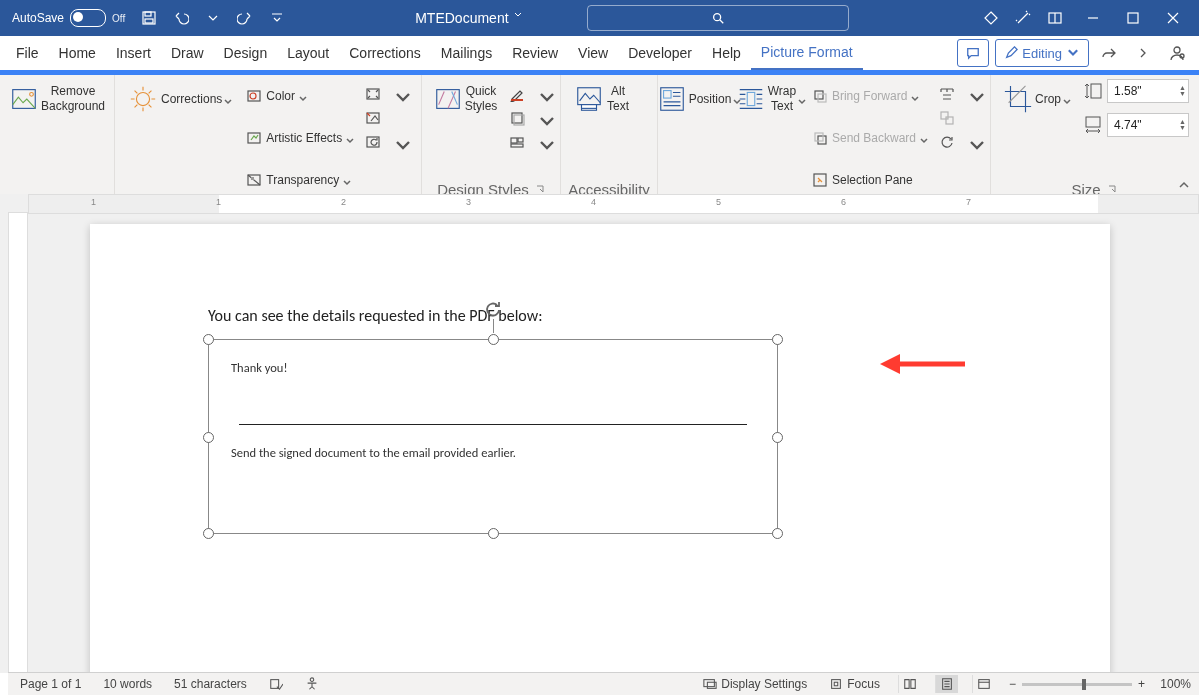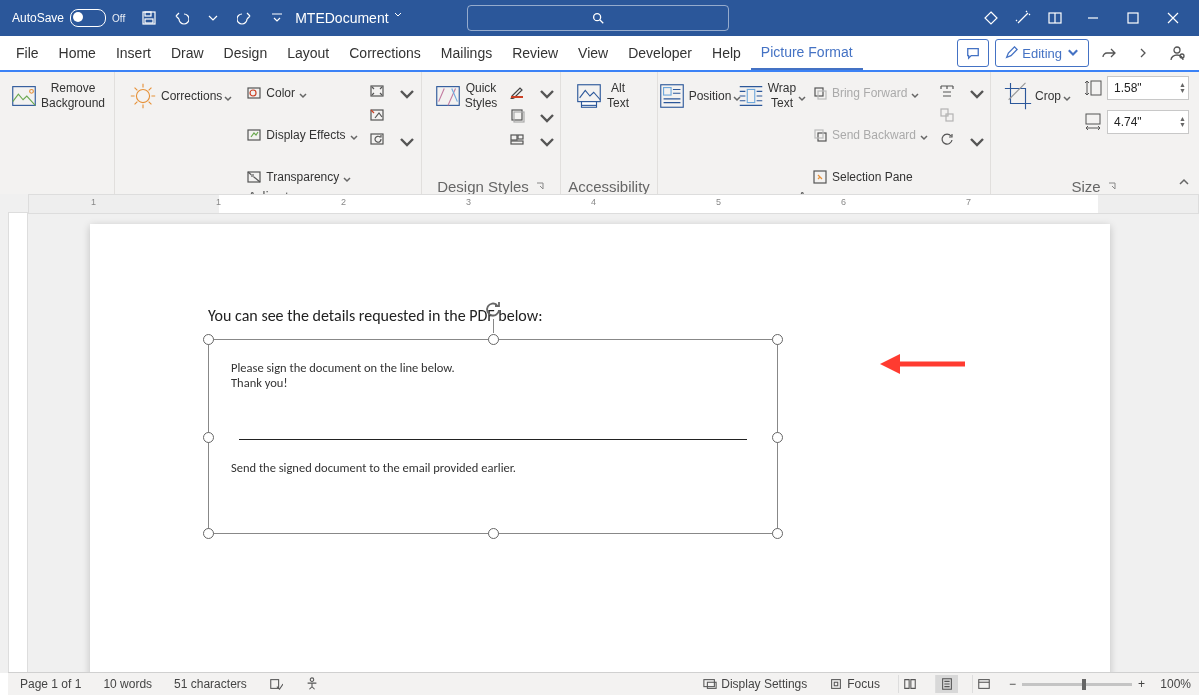--- a/index.html
+++ b/index.html
@@ -11,29 +11,29 @@
   --border:#d0d0d0;
   --grey:#666;
 }
 
 .titlebar{height:36px;background:var(--blue);color:#fff;display:flex;align-items:center;padding:0 6px;gap:4px}
 .tb-btn{width:28px;height:28px;display:flex;align-items:center;justify-content:center;border-radius:2px}
 .tb-btn svg{width:16px;height:16px;stroke:#fff;fill:none;stroke-width:1.2}
 .autosave{display:flex;align-items:center;gap:6px;font-size:12px;padding:0 6px}
 .autosave .switch{width:34px;height:16px;border:1px solid #fff;border-radius:8px;position:relative}
 .autosave .switch::after{content:"";position:absolute;width:10px;height:10px;border-radius:50%;background:#fff;top:2px;left:2px}
-.doctitle{flex:0 0 auto;display:flex;align-items:flex-start;gap:4px;font-size:14px}
+.doctitle{flex:0 0 auto;margin-left:120px;display:flex;align-items:flex-start;gap:4px;font-size:14px}
 .doctitle svg{width:10px;height:10px;stroke:#fff;fill:none}
 .titlebar .spacer{flex:1}
 .search{width:260px;height:24px;border:1px solid rgba(255,255,255,.5);border-radius:4px;display:flex;align-items:center;justify-content:center;margin-right:auto;margin-left:60px}
 .search svg{width:14px;height:14px;stroke:#fff;fill:none;stroke-width:1.5}
 .win-ctrls{display:flex;margin-left:auto}
 .win-ctrls .tb-btn{width:40px}
 
-.tabs{height:34px;background:#fff;display:flex;align-items:stretch;border-bottom:2px solid #3b82f6;padding-left:6px}
+.tabs{height:34px;background:#fff;display:flex;align-items:stretch;border-bottom:5px solid #3b82f6;padding-left:6px}
 .tab{padding:0 10px;display:flex;align-items:center;font-size:14px;color:#333;white-space:nowrap}
 .tab.active{color:var(--tab-active);border-bottom:2px solid var(--tab-active);font-weight:400}
 .tabs .right{margin-left:auto;display:flex;align-items:center;gap:6px;padding-right:8px}
 .pill{height:26px;border:1px solid var(--tab-active);border-radius:3px;display:flex;align-items:center;padding:0 8px;gap:4px;color:var(--tab-active);font-size:13px}
 .pill.icononly{width:30px;padding:0;justify-content:center}
 .pill svg{width:14px;height:14px;stroke:var(--tab-active);fill:none;stroke-width:1.5}
 .tabs .right .icon-btn{width:28px;height:26px;display:flex;align-items:center;justify-content:center}
 .tabs .right .icon-btn svg{width:16px;height:16px;stroke:#555;fill:none;stroke-width:1.3}
 
 .ribbon{height:124px;background:var(--ribbon-bg);display:flex;border-bottom:1px solid var(--border);position:relative}
@@ -274,21 +274,21 @@
             <span>Color</span>
             <span class="chev"><svg viewBox="0 0 8 8">
                 <path d="M1 2l3 3 3-3"></path>
               </svg></span>
           </div>
         <div class="smbtn">
             <svg viewBox="0 0 16 16">
               <rect x="2" y="3" width="12" height="10"></rect>
               <path d="M5 10l3-4 2 2 2-3" stroke="#6aa84f"></path>
             </svg>
-            <span>Display Effects</span>
+            <span>Artistic Effects</span>
             <span class="chev"><svg viewBox="0 0 8 8">
                 <path d="M1 2l3 3 3-3"></path>
               </svg></span>
           </div>
         <div class="smbtn">
             <svg viewBox="0 0 16 16">
               <rect x="2" y="3" width="12" height="10"></rect>
               <path d="M2 3l12 10"></path>
               <rect x="5" y="5" width="3" height="3" fill="#999" stroke="none"></rect>
             </svg>
@@ -581,21 +581,20 @@
     </div>
     <div class="page">
       <div class="pagepad">
         <div class="intro">You can see the details requested in the PDF below:</div>
         <div class="selwrap">
           <div class="rotate"><svg viewBox="0 0 20 20">
                 <path d="M14 6a6 6 0 1 0 2 5M16 3v4h-4"></path>
               </svg></div>
           <div class="selbox">
             <div class="pdfinner">
-              <div>Please sign the document on the line below.</div>
               <div>Thank you!</div>
               <div class="sigline"></div>
               <div>Send the signed document to the email provided earlier.</div>
             </div>
           </div>
           <div class="handle h-tl"></div>
           <div class="handle h-tc"></div>
           <div class="handle h-tr"></div>
           <div class="handle h-ml"></div>
           <div class="handle h-mr"></div>

